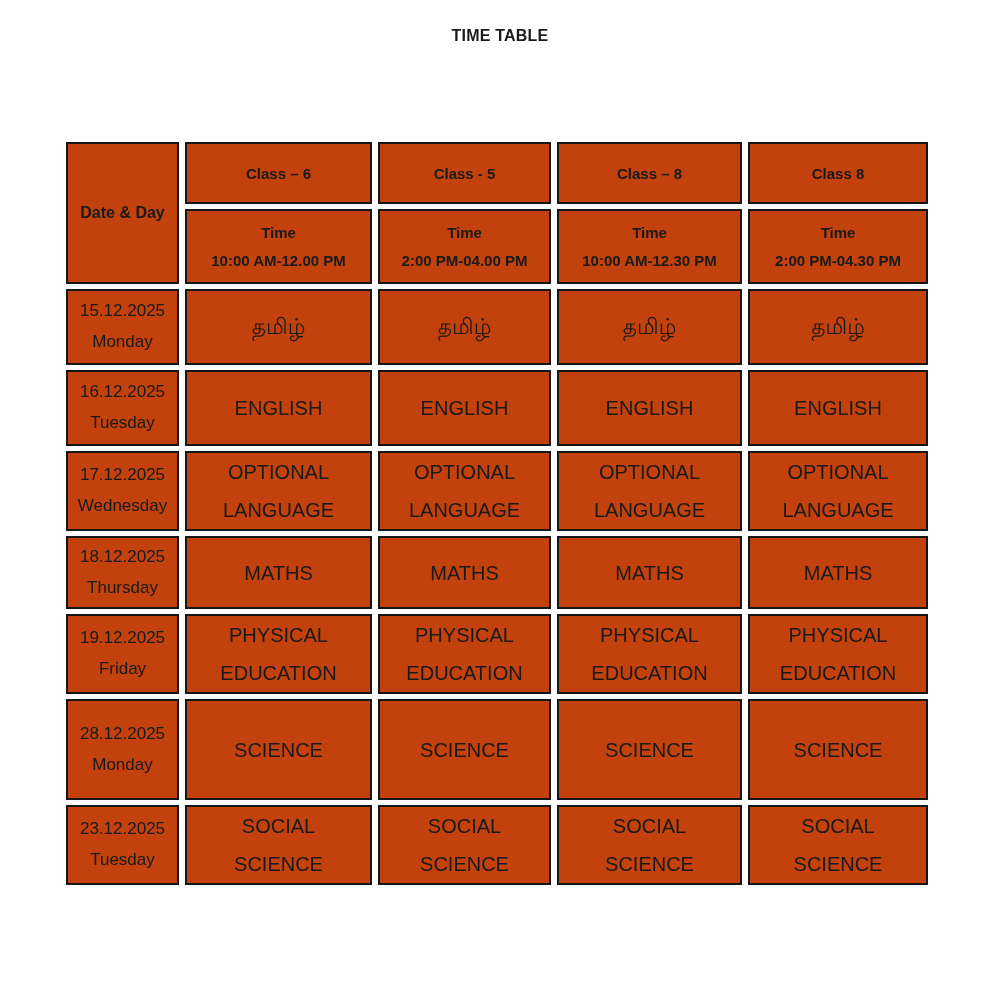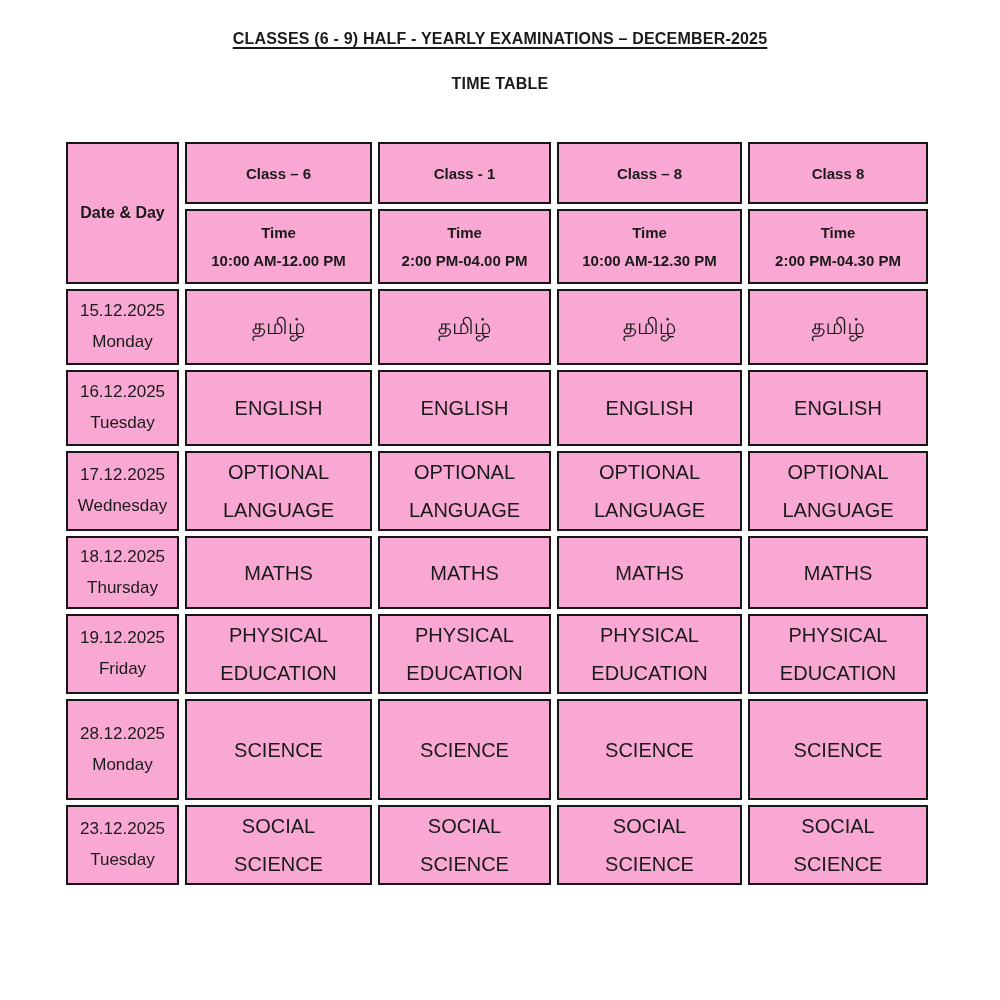--- a/index.html
+++ b/index.html
@@ -33,21 +33,21 @@
   }
   .table-wrap { position: absolute; left: 60px; top: 137px; }
   table.timetable {
     border-collapse: separate;
     border-spacing: 6px 5px;
     table-layout: fixed;
   }
   table.timetable td {
     box-sizing: border-box;
     border: 2px solid #161616;
-    background: #f9a8d4;
+    background: #c2410c;
     text-align: center;
     vertical-align: middle;
     overflow: hidden;
   }
   .col-date { width: 113px; }
   .col-c6 { width: 187px; }
   .col-c7 { width: 173px; }
   .col-c8 { width: 185px; }
   .col-c9 { width: 180px; }
 
@@ -61,38 +61,37 @@
   td.tamil { font-size: 22px; font-family: "Liberation Sans", "DejaVu Sans", sans-serif; margin-left: 13px; }
   tr.body-row td { height: 76px; }
   tr.row-maths td, tr.row-phys td { height: 73px; }
   tr.row-science td { height: 101px; }
 </style>
 </head>
 <body>
 
 <div class="page">
 
-  <div class="doc-title">CLASSES (6 - 9) HALF - YEARLY EXAMINATIONS – DECEMBER-2025</div>
   <div class="doc-subtitle">TIME TABLE</div>
 
   <div class="table-wrap">
     <table class="timetable">
       <colgroup>
         <col class="col-date">
           <col class="col-c6">
           <col class="col-c7">
           <col class="col-c8">
           <col class="col-c9">
       </colgroup>
 
       <tbody>
           <tr class="class-row">
         <td class="datehead" rowspan="2">Date &amp; Day</td>
         <td class="classhead">Class – 6</td>
-        <td class="classhead">Class - 1</td>
+        <td class="classhead">Class - 5</td>
         <td class="classhead">Class – 8</td>
         <td class="classhead">Class 8</td>
       </tr>
 
       <tr class="time-row">
         <td class="timehead">
           <div>Time</div>
           <div>10:00 AM-12.00 PM</div>
         </td>
         <td class="timehead">

